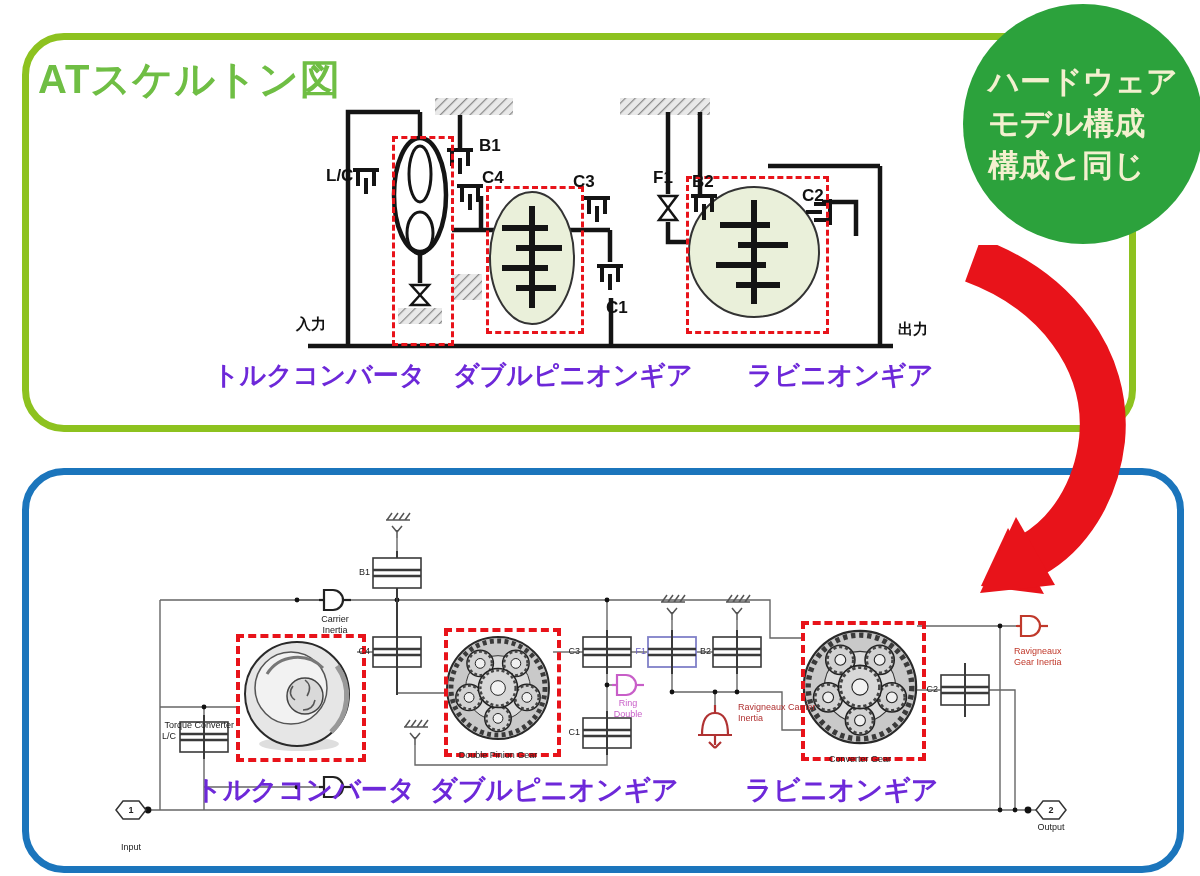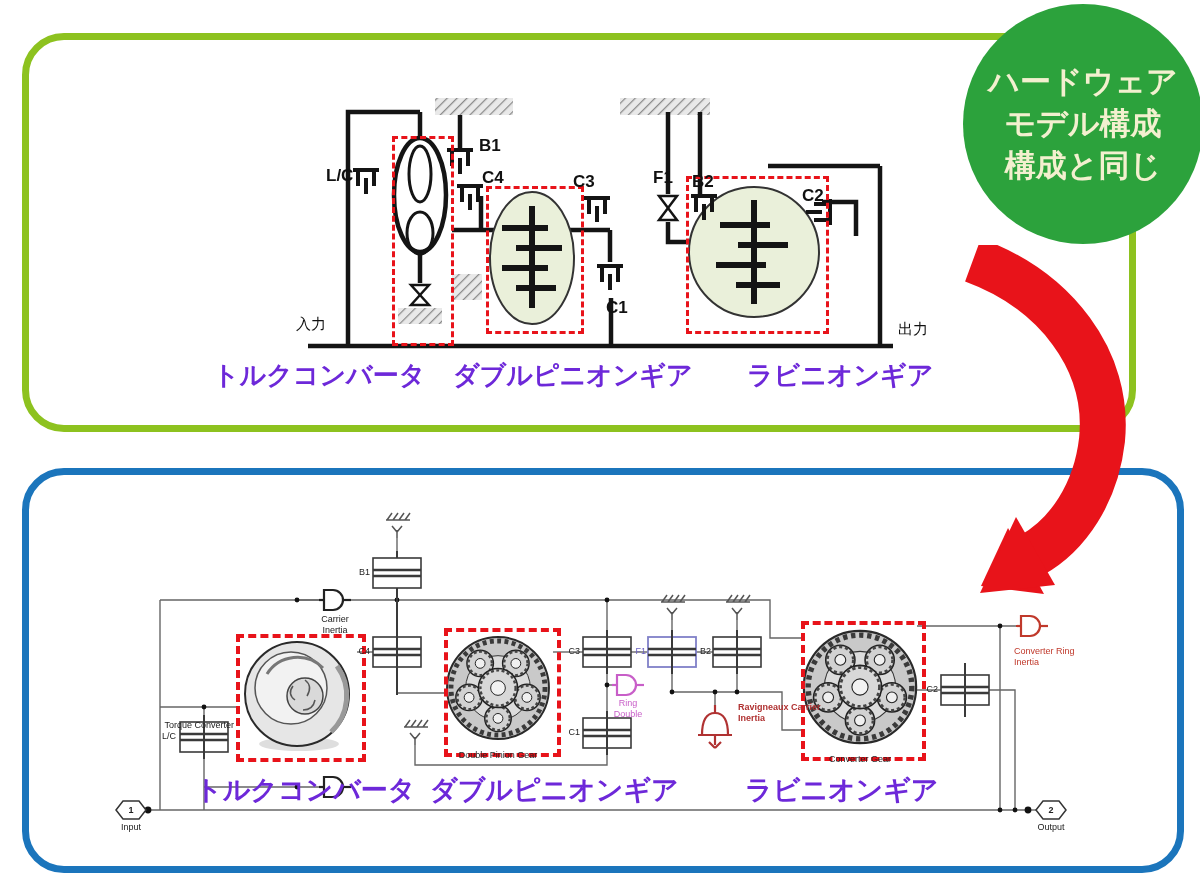--- a/index.html
+++ b/index.html
@@ -6,44 +6,45 @@
   #canvas{position:relative;width:1200px;height:876px;background:#fff;overflow:hidden;
           font-family:"Liberation Sans","DejaVu Sans",sans-serif;}
   .panel{position:absolute;border-radius:42px;background:#fff;}
   #skeleton-panel{left:22px;top:33px;width:1100px;height:385px;border:7px solid #8dc21f;}
   #model-panel{left:22px;top:468px;width:1148px;height:391px;border:7px solid #1b75bc;}
   .panel-title{position:absolute;font-size:40px;font-weight:800;letter-spacing:1px;}
   #skeleton-title{left:38px;top:52px;color:#6fbe44;}
   #model-title{left:44px;top:486px;color:#1b6fb8;}
   #badge{position:absolute;left:963px;top:4px;width:240px;height:240px;border-radius:50%;
          background:#2ca23c;z-index:5;display:flex;align-items:center;justify-content:center;}
-  #badge .badge-text{color:#f3f0cf;font-size:31px;font-weight:800;text-align:center;line-height:1.36;}
+  #badge .badge-text{color:#f3f0cf;font-size:31px;font-weight:800;line-height:1.36;}
   #arrow-svg{position:absolute;left:920px;top:245px;z-index:6;}
   svg.layer{position:absolute;}
   .dashed-box{position:absolute;border:3px dashed #e8131a;z-index:2;}
   .dashed-box.thick{border-width:4px;}
   .sk-lab{position:absolute;font-size:17px;font-weight:700;color:#111;z-index:3;}
-  .io-lab{position:absolute;font-size:15px;font-weight:400;color:#111;z-index:3;}
+  .io-lab{position:absolute;font-size:15px;font-weight:700;color:#111;z-index:3;}
   .red-cap{position:absolute;font-size:26px;font-weight:800;color:#6d28d9;white-space:nowrap;z-index:4;}
   .red-cap.model{font-size:27px;}
   .m-lab{position:absolute;font-size:9px;color:#222;line-height:1.25;z-index:3;}
   .m-lab.right{text-align:right;}
   .m-lab.center{text-align:center;}
   .m-lab.mag{color:#c85ec8;}
-  .m-lab.red{color:#b03232;font-weight:bold;}
+  .m-lab.red{color:#b03232;}
   .m-lab.red2{color:#c0392b;}
   .m-lab.blue{color:#6a5fc0;}
   .port-num{position:absolute;font-size:9px;font-weight:700;color:#222;text-align:center;z-index:3;}
 </style>
 </head>
 <body>
 
 <div id="canvas">
 
   <div id="skeleton-panel" class="panel"></div>
+  <div id="skeleton-title" class="panel-title">ATスケルトン図</div>
 
   <svg class="layer" style="left:250px;top:88px;z-index:1" width="715" height="272" viewBox="250 88 715 272">
     <defs>
       <pattern id="hatch" width="7" height="7" patternTransform="rotate(45)" patternUnits="userSpaceOnUse">
         <rect width="7" height="7" fill="#e9e9e9"></rect>
         <line x1="0" y1="0" x2="0" y2="7" stroke="#8a8a8a" stroke-width="2.5"></line>
       </pattern>
     </defs>
 
     <rect x="435" y="98" width="78" height="17" fill="url(#hatch)"></rect>
@@ -342,26 +343,26 @@
   <span class="m-lab right" style="left:552px;top:727px;width:28px">C1</span>
   <span class="m-lab right blue" style="left:620px;top:646px;width:26px">F1</span>
   <span class="m-lab right" style="left:685px;top:646px;width:26px">B2</span>
   <span class="m-lab right" style="left:910px;top:684px;width:28px">C2</span>
   <span class="m-lab right" style="left:148px;top:731px;width:28px">L/C</span>
 
   <span class="m-lab center" style="left:309px;top:614px;width:52px">Carrier Inertia</span>
   <span class="m-lab right" style="left:146px;top:720px;width:88px">Torque Converter</span>
   <span class="m-lab center mag" style="left:605px;top:698px;width:46px">Ring Double</span>
   <span class="m-lab red" style="left:738px;top:702px;width:92px">Ravigneaux Carrier Inertia</span>
-  <span class="m-lab red2" style="left:1014px;top:646px;width:64px">Converter Ring Inertia</span>
+  <span class="m-lab red2" style="left:1014px;top:646px;width:64px">Ravigneaux Gear Inertia</span>
   <span class="m-lab center" style="left:438px;top:750px;width:120px">Double Pinion Gear</span>
   <span class="m-lab center" style="left:800px;top:754px;width:120px">Converter Gear</span>
 
   <span class="port-num" style="left:121px;top:805px;width:20px">1</span>
   <span class="port-num" style="left:1041px;top:805px;width:20px">2</span>
-  <span class="m-lab center" style="left:111px;top:822px;width:40px">Input</span>
+  <span class="m-lab center" style="left:111px;top:842px;width:40px">Input</span>
   <span class="m-lab center" style="left:1031px;top:822px;width:40px">Output</span>
 
   <span class="red-cap model" style="left:195px;top:772px">トルクコンバータ</span>
   <span class="red-cap model" style="left:430px;top:772px">ダブルピニオンギア</span>
   <span class="red-cap model" style="left:745px;top:772px">ラビニオンギア</span>
 
 </div>
 
 </body></html>

